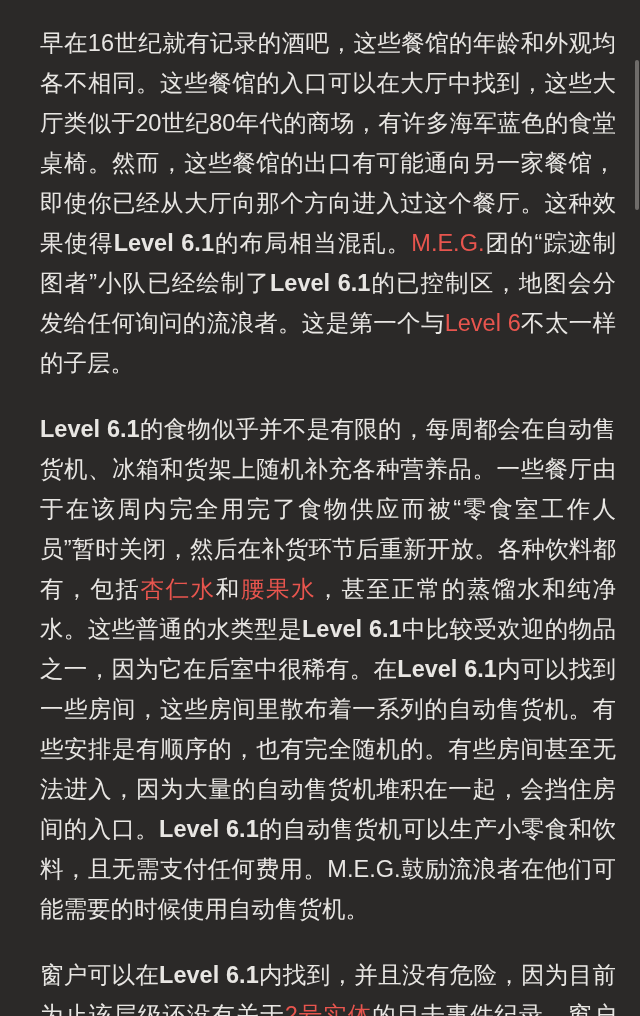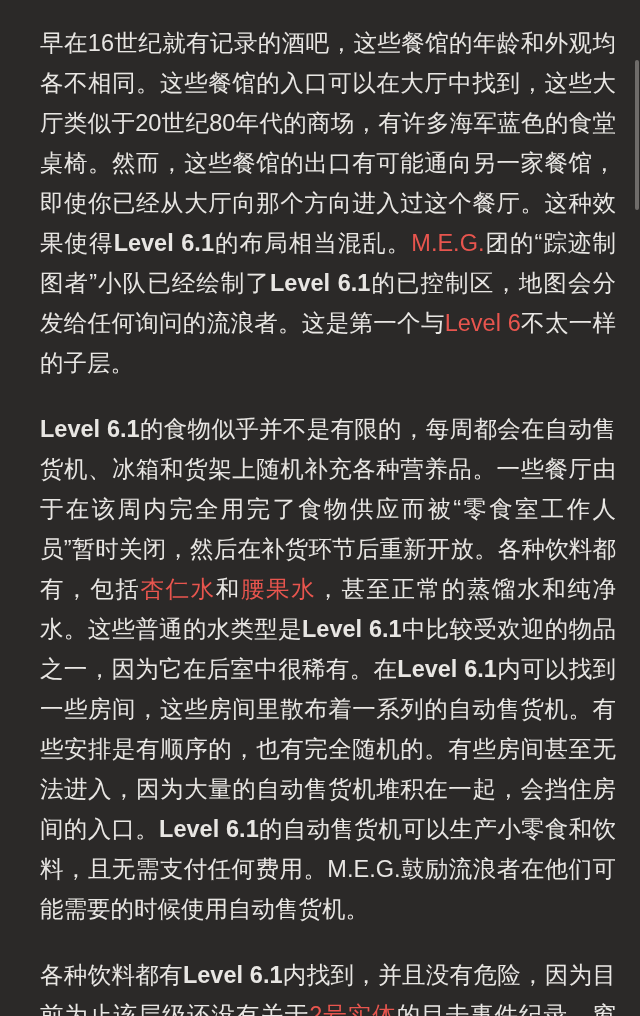--- a/index.html
+++ b/index.html
@@ -60,18 +60,18 @@
     border-radius: 2px;
   }
 </style>
 </head>
 <body>
 
 <div class="page">
   <div class="content" id="article-body">
       <p class="first"><span>早在16世纪就有记录的酒吧，这些餐馆的年龄和外观均各不相同。这些餐馆的入口可以在大厅中找到，这些大厅类似于20世纪80年代的商场，有许多海军蓝色的食堂桌椅。然而，这些餐馆的出口有可能通向另一家餐馆，即使你已经从大厅向那个方向进入过这个餐厅。这种效果使得</span><span class="b">Level 6.1</span><span>的布局相当混乱。</span><span class="red">M.E.G.</span><span>团的“踪迹制图者”小队已经绘制了</span><span class="b">Level 6.1</span><span>的已控制区，地图会分发给任何询问的流浪者。这是第一个与</span><span class="red">Level 6</span><span>不太一样的子层。</span></p>
       <p><span class="b">Level 6.1</span><span>的食物似乎并不是有限的，每周都会在自动售货机、冰箱和货架上随机补充各种营养品。一些餐厅由于在该周内完全用完了食物供应而被“零食室工作人员”暂时关闭，然后在补货环节后重新开放。各种饮料都有，包括</span><span class="red">杏仁水</span><span>和</span><span class="red">腰果水</span><span>，甚至正常的蒸馏水和纯净水。这些普通的水类型是</span><span class="b">Level 6.1</span><span>中比较受欢迎的物品之一，因为它在后室中很稀有。在</span><span class="b">Level 6.1</span><span>内可以找到一些房间，这些房间里散布着一系列的自动售货机。有些安排是有顺序的，也有完全随机的。有些房间甚至无法进入，因为大量的自动售货机堆积在一起，会挡住房间的入口。</span><span class="b">Level 6.1</span><span>的自动售货机可以生产小零食和饮料，且无需支付任何费用。M.E.G.鼓励流浪者在他们可能需要的时候使用自动售货机。</span></p>
-      <p><span>各种饮料都有</span><span class="b">Level 6.1</span><span>内找到，并且没有危险，因为目前为止该层级还没有关于</span><span class="red">2号实体</span><span>的目击事件纪录。窗户发出一种略带橙色的白色光芒，即使下面提到的天窗中发出的光没有颜色，也能起到日光的作</span></p>
+      <p><span>窗户可以在</span><span class="b">Level 6.1</span><span>内找到，并且没有危险，因为目前为止该层级还没有关于</span><span class="red">2号实体</span><span>的目击事件纪录。窗户发出一种略带橙色的白色光芒，即使下面提到的天窗中发出的光没有颜色，也能起到日光的作</span></p>
     </div>
   <div class="scrollbar-track">
     <div class="scrollbar-thumb"></div>
   </div>
 </div>
 
 </body></html>

